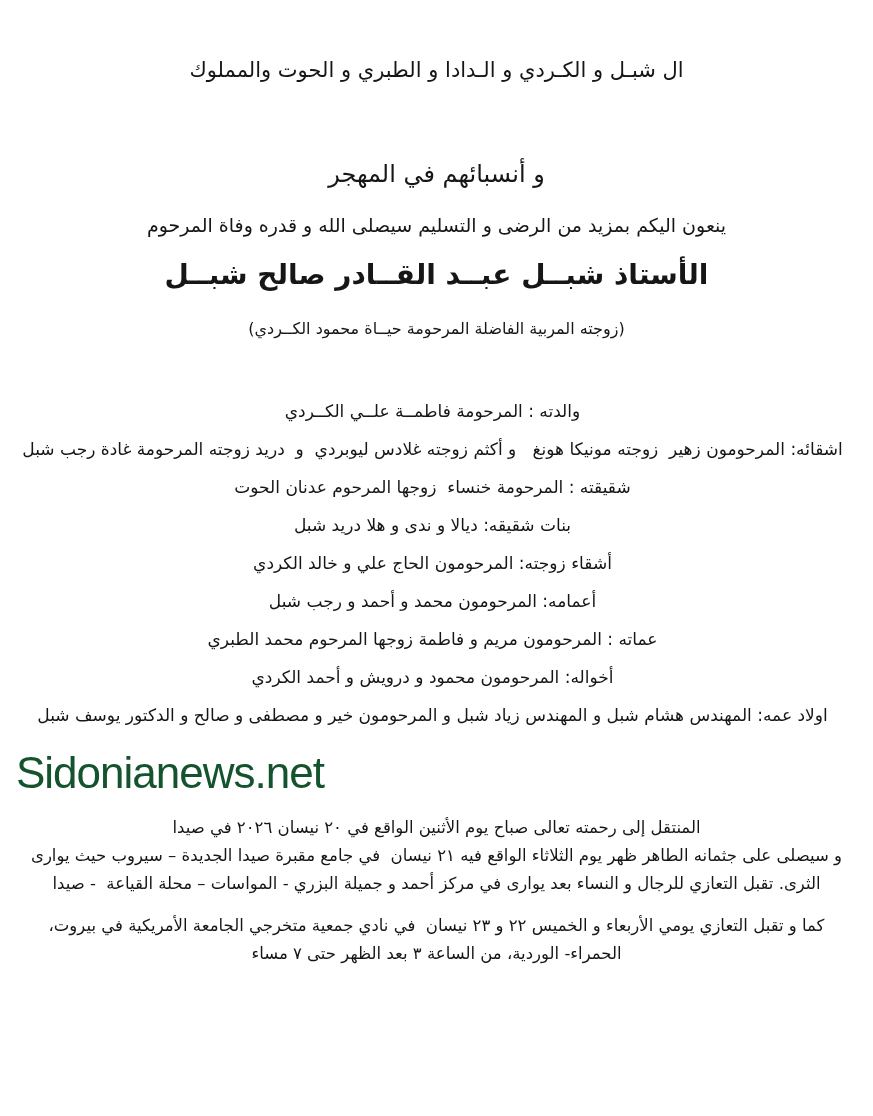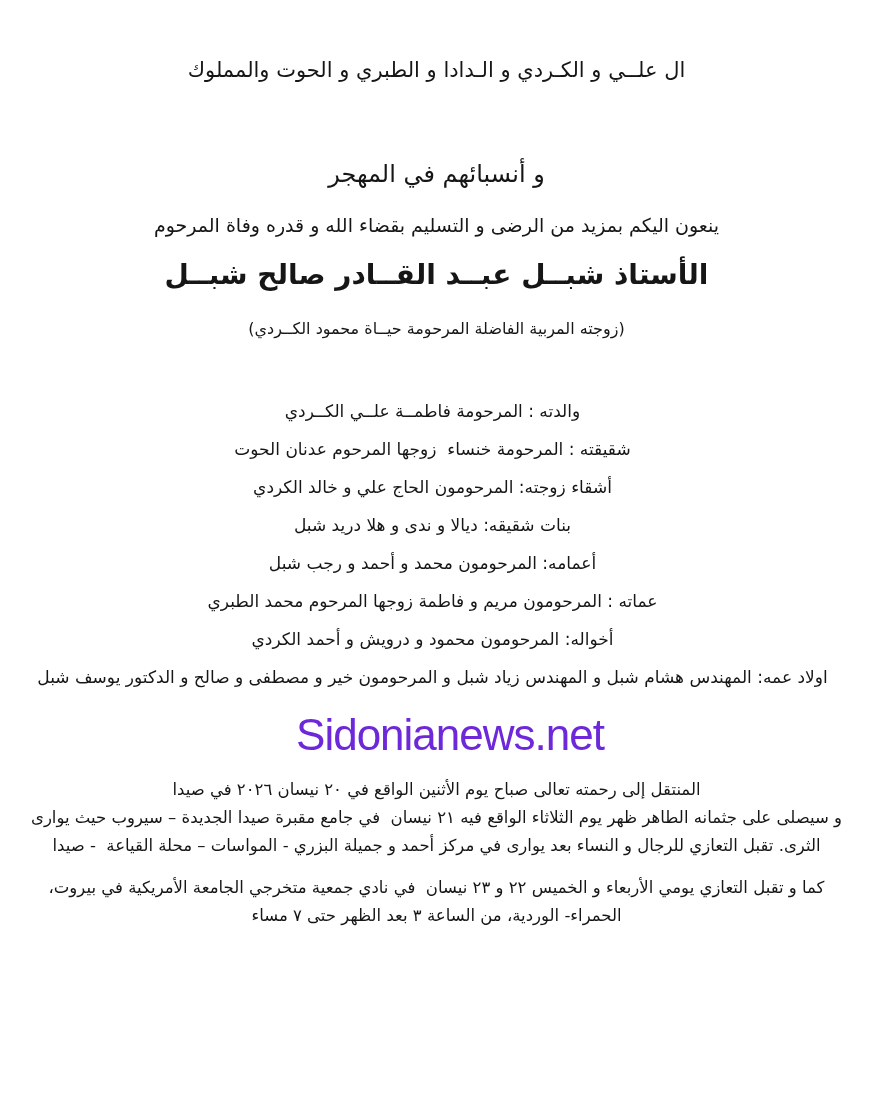--- a/index.html
+++ b/index.html
@@ -30,55 +30,55 @@
   .relatives { margin-top: 52px; padding: 0 28px 0 20px; }
   .rline {
     font-size: 17px;
     line-height: 38px;
     text-align: center;
     white-space: pre-wrap;
   }
 
   .watermark {
     direction: ltr;
-    text-align: center;
     margin-top: 14px;
-    padding-left: 27px;
+    padding-left: 16px;
     font-family: "Liberation Sans", sans-serif;
     font-size: 44px;
     font-weight: 400;
     letter-spacing: -1px;
-    color: #6d28d9;
+    color: #14532d;
   }
 
   .footer-p { margin-top: 16px; padding: 0 10px; }
   .footer-p.p2 { margin-top: 14px; }
   .fline {
     font-size: 16.5px;
     line-height: 28px;
     text-align: center;
     white-space: pre-wrap;
   }
 </style>
 </head>
 <body>
 
 <div class="page">
 
-  <div class="hline families">ال علــي و الكـردي و الـدادا و الطبري و الحوت والمملوك</div>
+  <div class="hline families">ال شبـل و الكـردي و الـدادا و الطبري و الحوت والمملوك</div>
   <div class="hline diaspora">و أنسبائهم في المهجر</div>
-  <div class="hline announce">ينعون اليكم بمزيد من الرضى و التسليم بقضاء الله و قدره وفاة المرحوم</div>
+  <div class="hline announce">ينعون اليكم بمزيد من الرضى و التسليم سيصلى الله و قدره وفاة المرحوم</div>
   <div class="hline deceased-name">الأستاذ شبــل عبــد القــادر صالح شبــل</div>
   <div class="hline wife">(زوجته المربية الفاضلة المرحومة حيــاة محمود الكــردي)</div>
 
   <div class="relatives">
     <div class="rline">والدته : المرحومة فاطمــة علــي الكــردي</div>
+    <div class="rline">اشقائه: المرحومون زهير  زوجته مونيكا هونغ   و أكثم زوجته غلادس ليوبردي  و  دريد زوجته المرحومة غادة رجب شبل</div>
     <div class="rline">شقيقته : المرحومة خنساء  زوجها المرحوم عدنان الحوت</div>
+    <div class="rline">بنات شقيقه: ديالا و ندى و هلا دريد شبل</div>
     <div class="rline">أشقاء زوجته: المرحومون الحاج علي و خالد الكردي</div>
-    <div class="rline">بنات شقيقه: ديالا و ندى و هلا دريد شبل</div>
     <div class="rline">أعمامه: المرحومون محمد و أحمد و رجب شبل</div>
     <div class="rline">عماته : المرحومون مريم و فاطمة زوجها المرحوم محمد الطبري</div>
     <div class="rline">أخواله: المرحومون محمود و درويش و أحمد الكردي</div>
     <div class="rline">اولاد عمه: المهندس هشام شبل و المهندس زياد شبل و المرحومون خير و مصطفى و صالح و الدكتور يوسف شبل</div>
   </div>
 
   <div class="watermark">Sidonianews.net</div>
 
   <div class="footer-p">
     <div class="fline">المنتقل إلى رحمته تعالى صباح يوم الأثنين الواقع في ٢٠ نيسان ٢٠٢٦ في صيدا</div>

